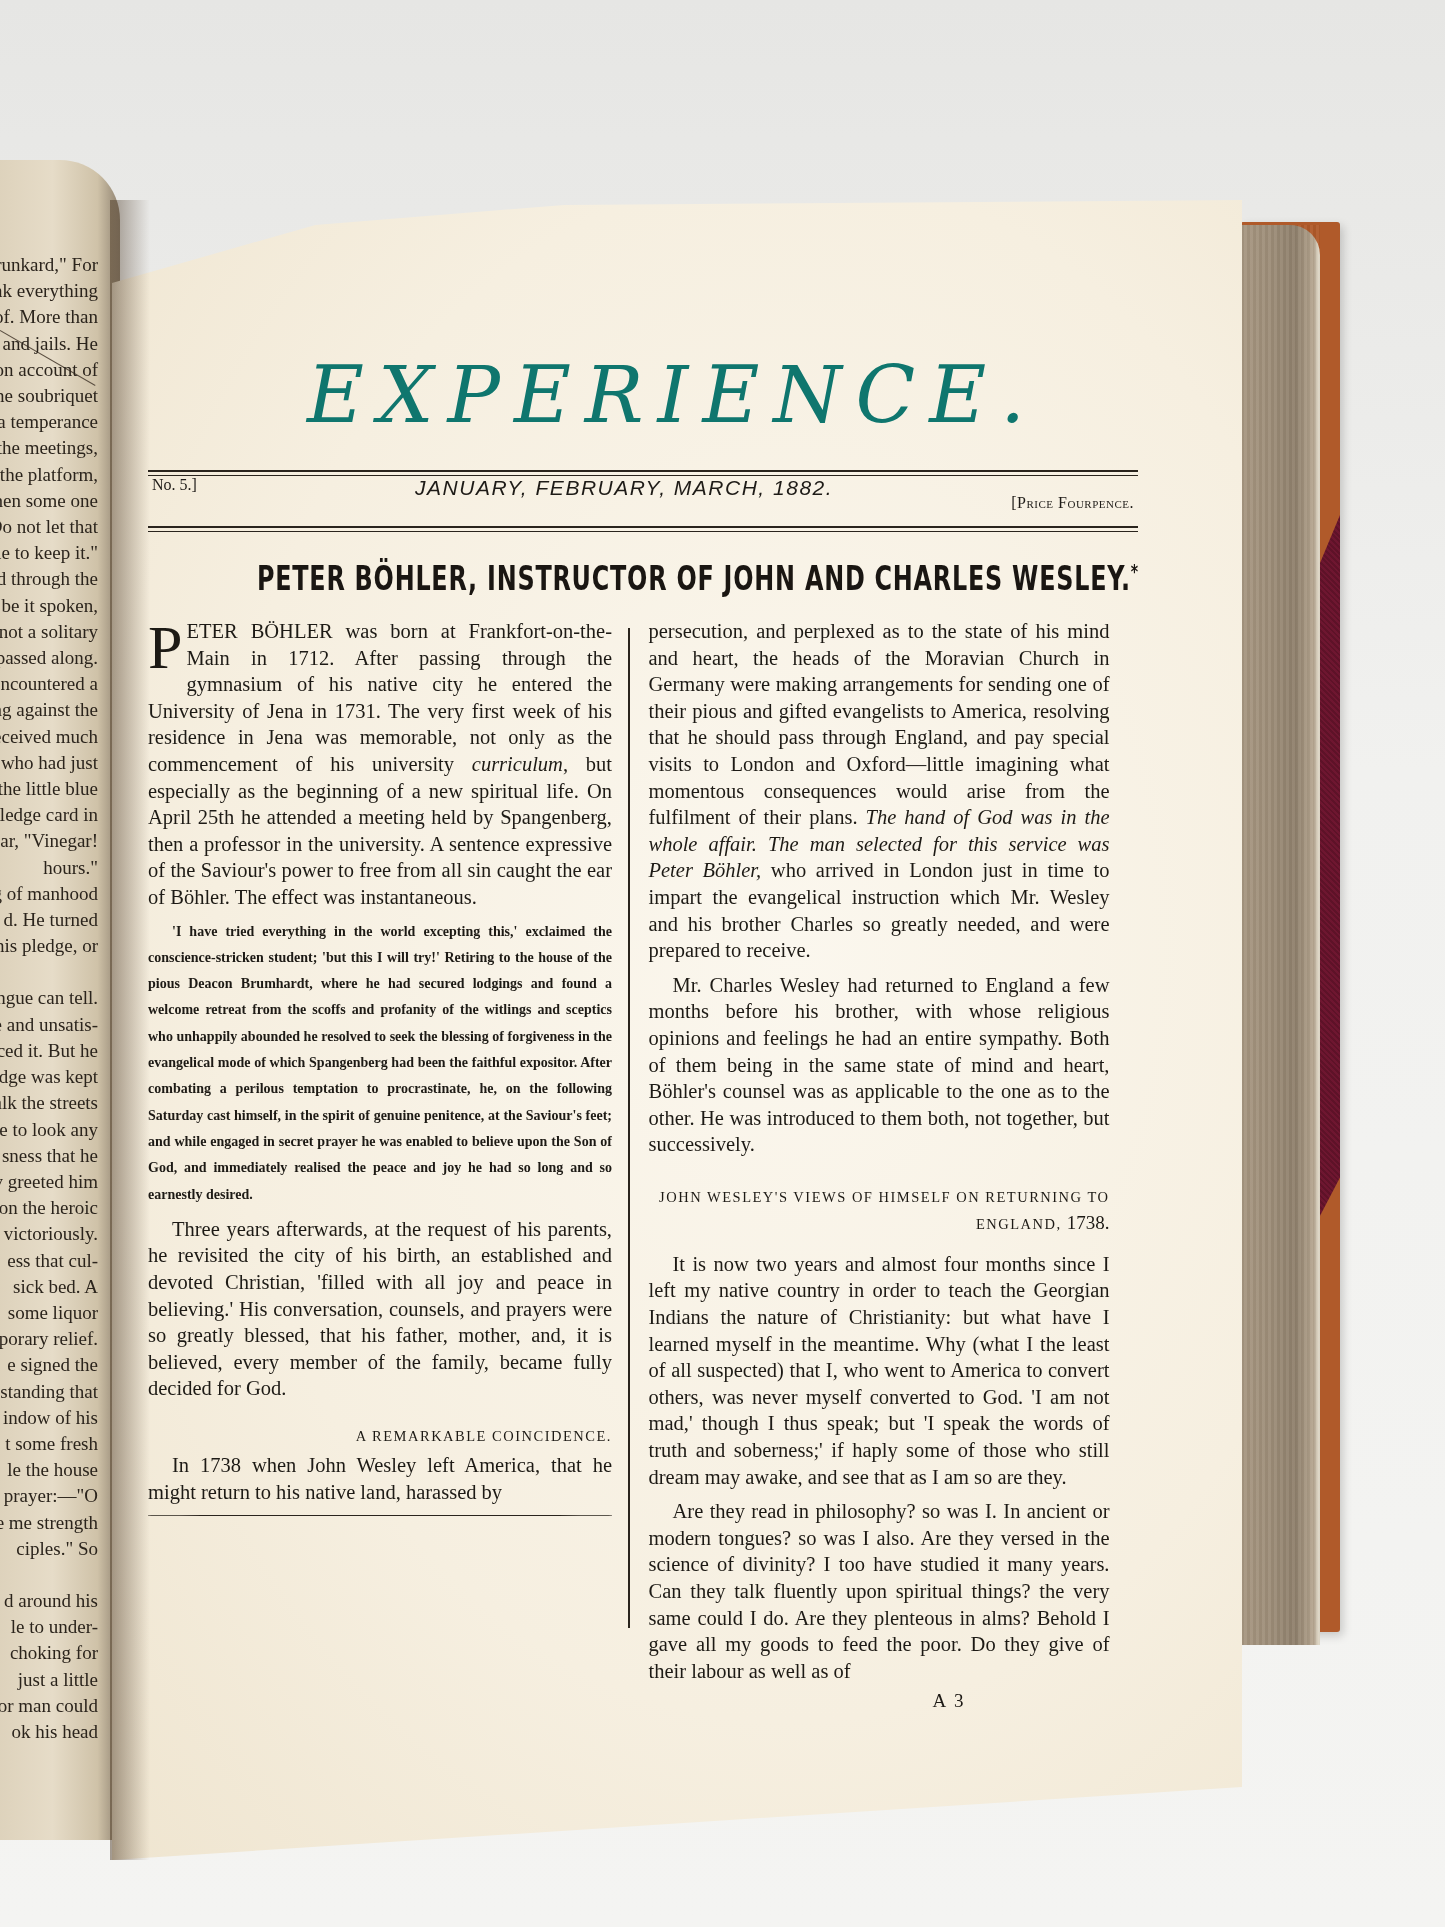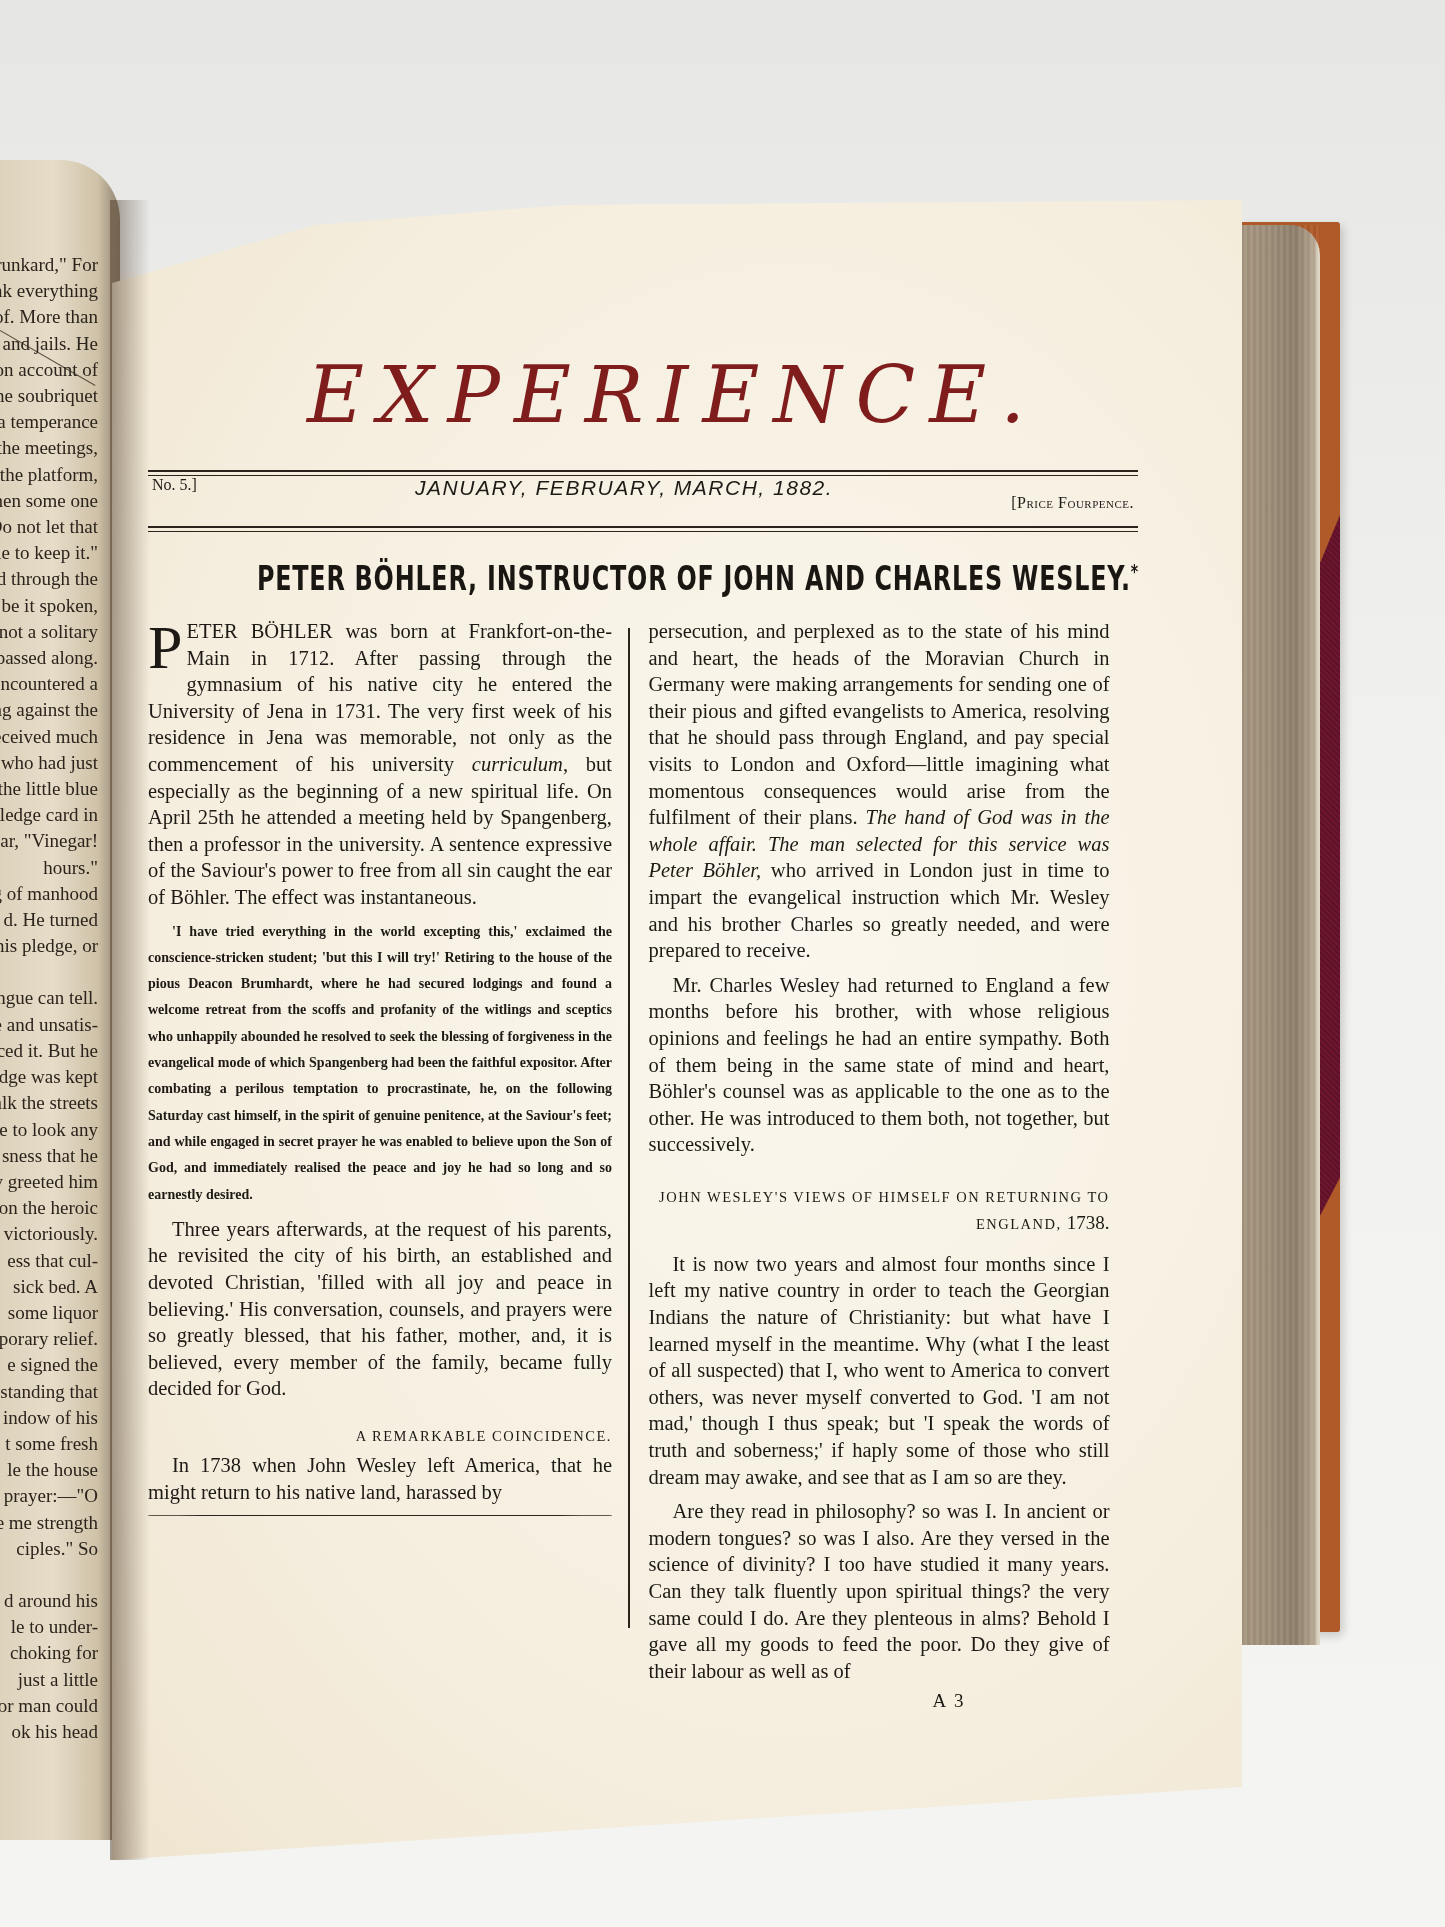--- a/index.html
+++ b/index.html
@@ -92,21 +92,21 @@
       z-index: 4;
     }
 
     .masthead {
       text-align: center;
       font-family: "DejaVu Serif", "Liberation Serif", serif;
       font-style: italic;
       font-weight: normal;
       font-size: 78px;
       letter-spacing: 14px;
-      color: #7f1d1d;
+      color: #0f766e;
       height: 130px;
       line-height: 110px;
       padding-left: 60px;
     }
 
     .double-rule {
       height: 6px;
       border-top: 2px solid #2a241d;
       border-bottom: 1px solid #2a241d;
     }

